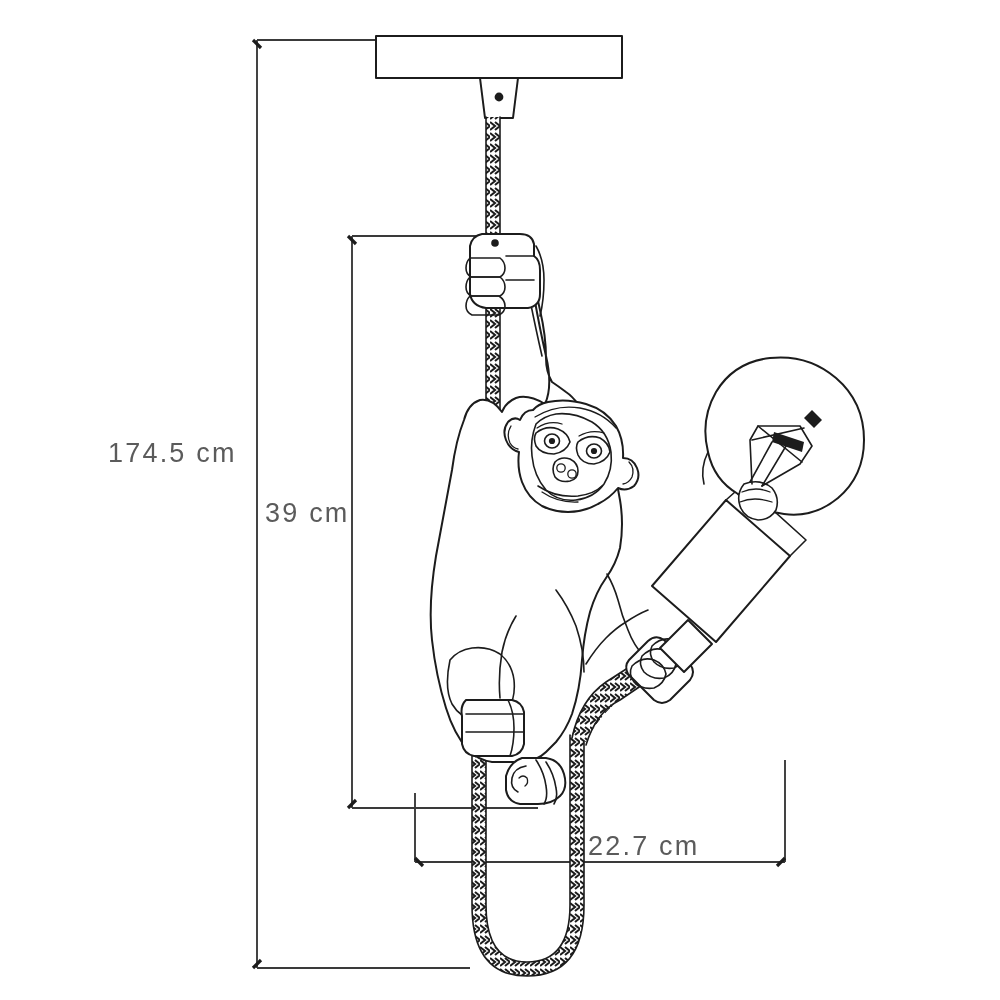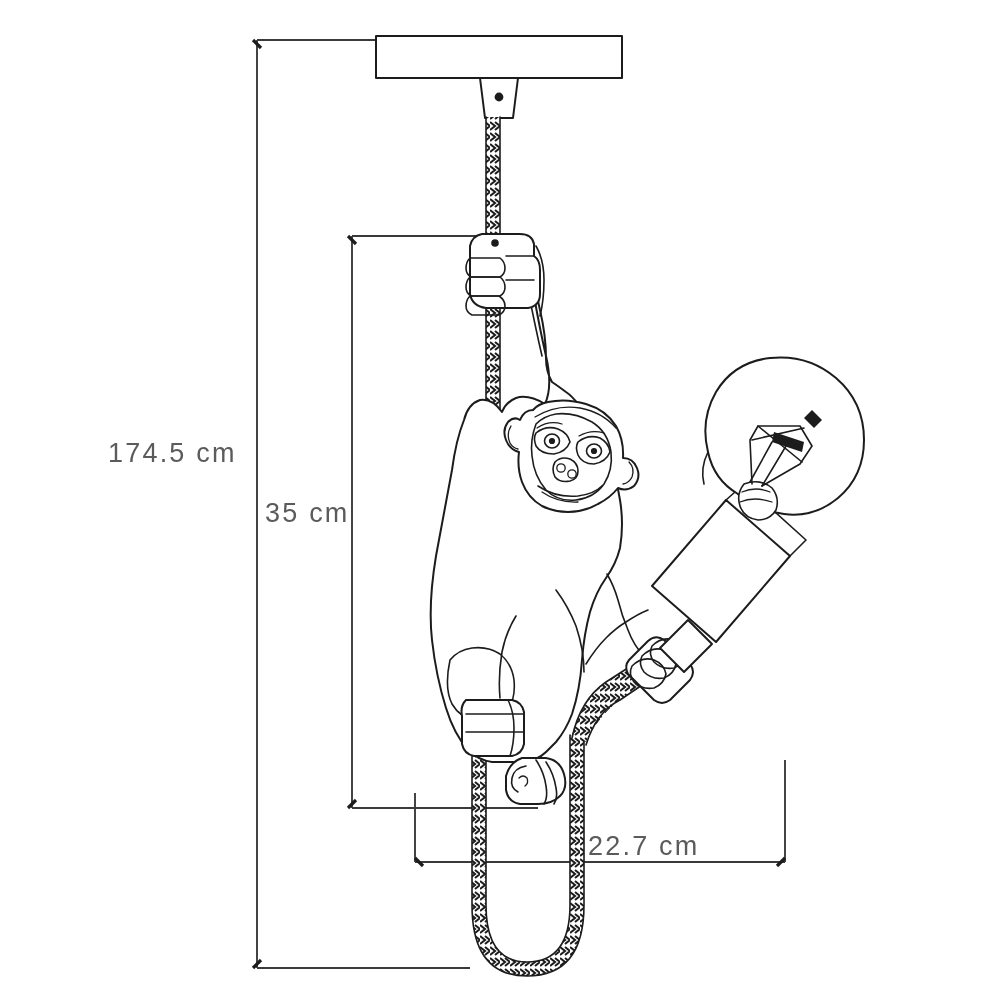--- a/index.html
+++ b/index.html
@@ -376,17 +376,17 @@
         <path class="solidblack" d="M774 432 L804 442 L802 452 L772 442 Z"></path>
         <path class="ink-thin" d="M750 482 L772 442"></path>
         <path class="ink-thin" d="M762 486 L786 446"></path>
         <path class="solidblack" d="M812 410 L822 420 L814 428 L804 418 Z"></path>
       </g>
     </g>
   </svg>
 
   <div class="dim-label" id="label-total">174.5 cm</div>
 
-  <div class="dim-label" id="label-height">35 cm</div>
+  <div class="dim-label" id="label-height">39 cm</div>
 
   <div class="dim-label" id="label-width">22.7 cm</div>
 
 </div>
 
 </body></html>

